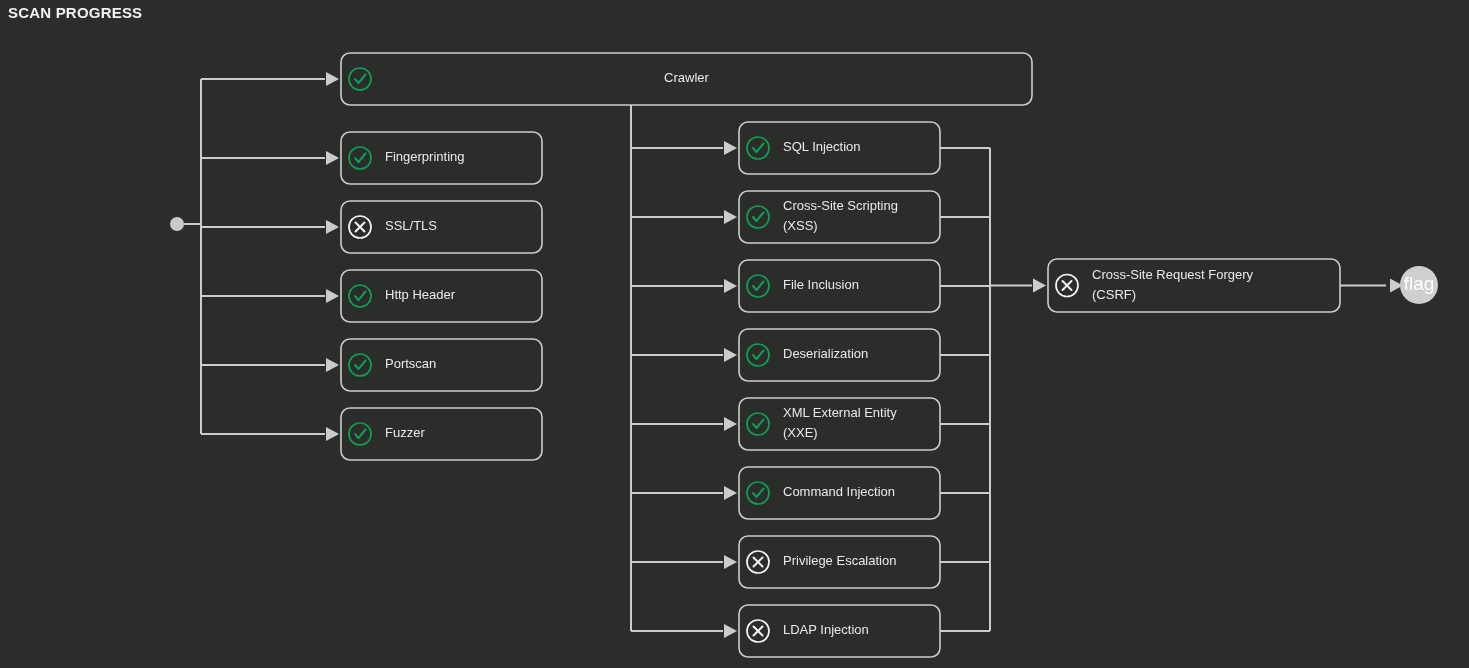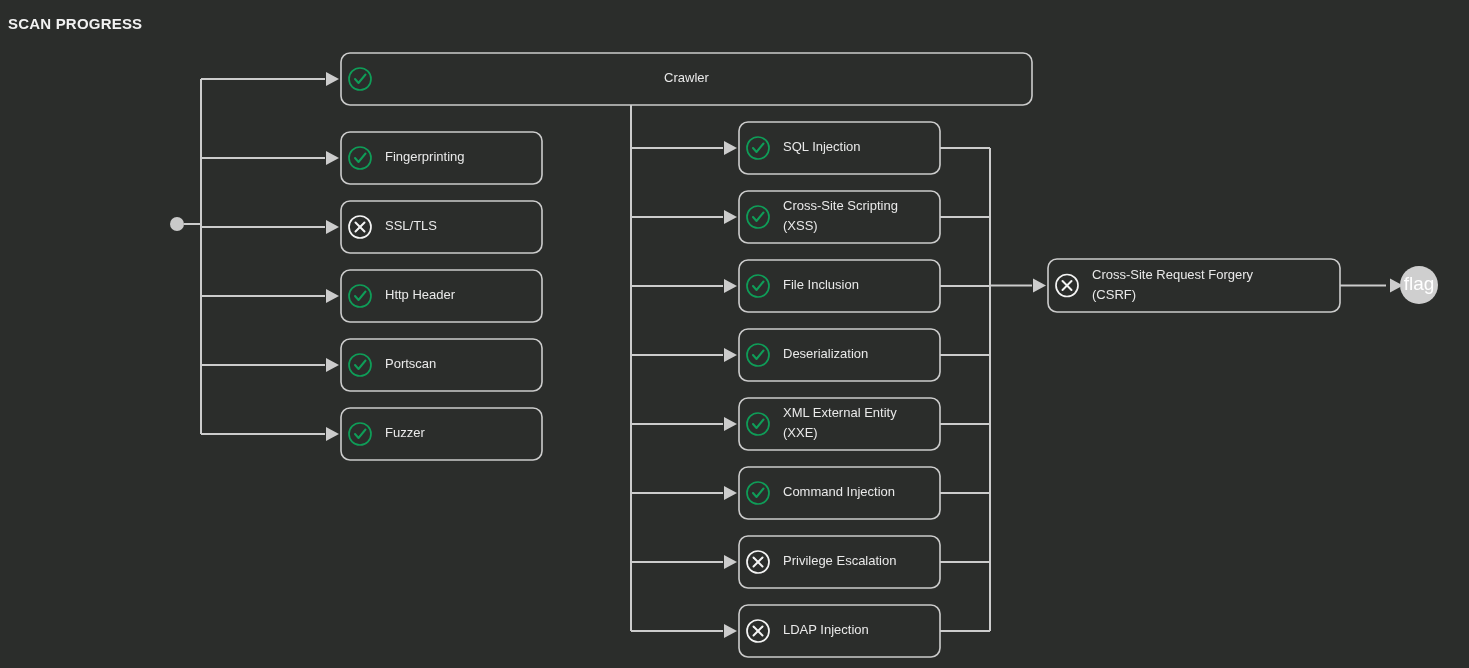--- a/index.html
+++ b/index.html
@@ -17,21 +17,21 @@
   #stage {
     position: absolute;
     left: 0;
     top: 0;
     width: 1469px;
     height: 668px;
   }
   .panel-title {
     position: absolute;
     left: 8px;
-    top: 15px;
+    top: 4px;
     font-size: 15px;
     font-weight: bold;
     color: #f2f2f2;
     letter-spacing: 0.2px;
     white-space: nowrap;
   }
   svg.graph {
     position: absolute;
     left: 0;
     top: 0;

